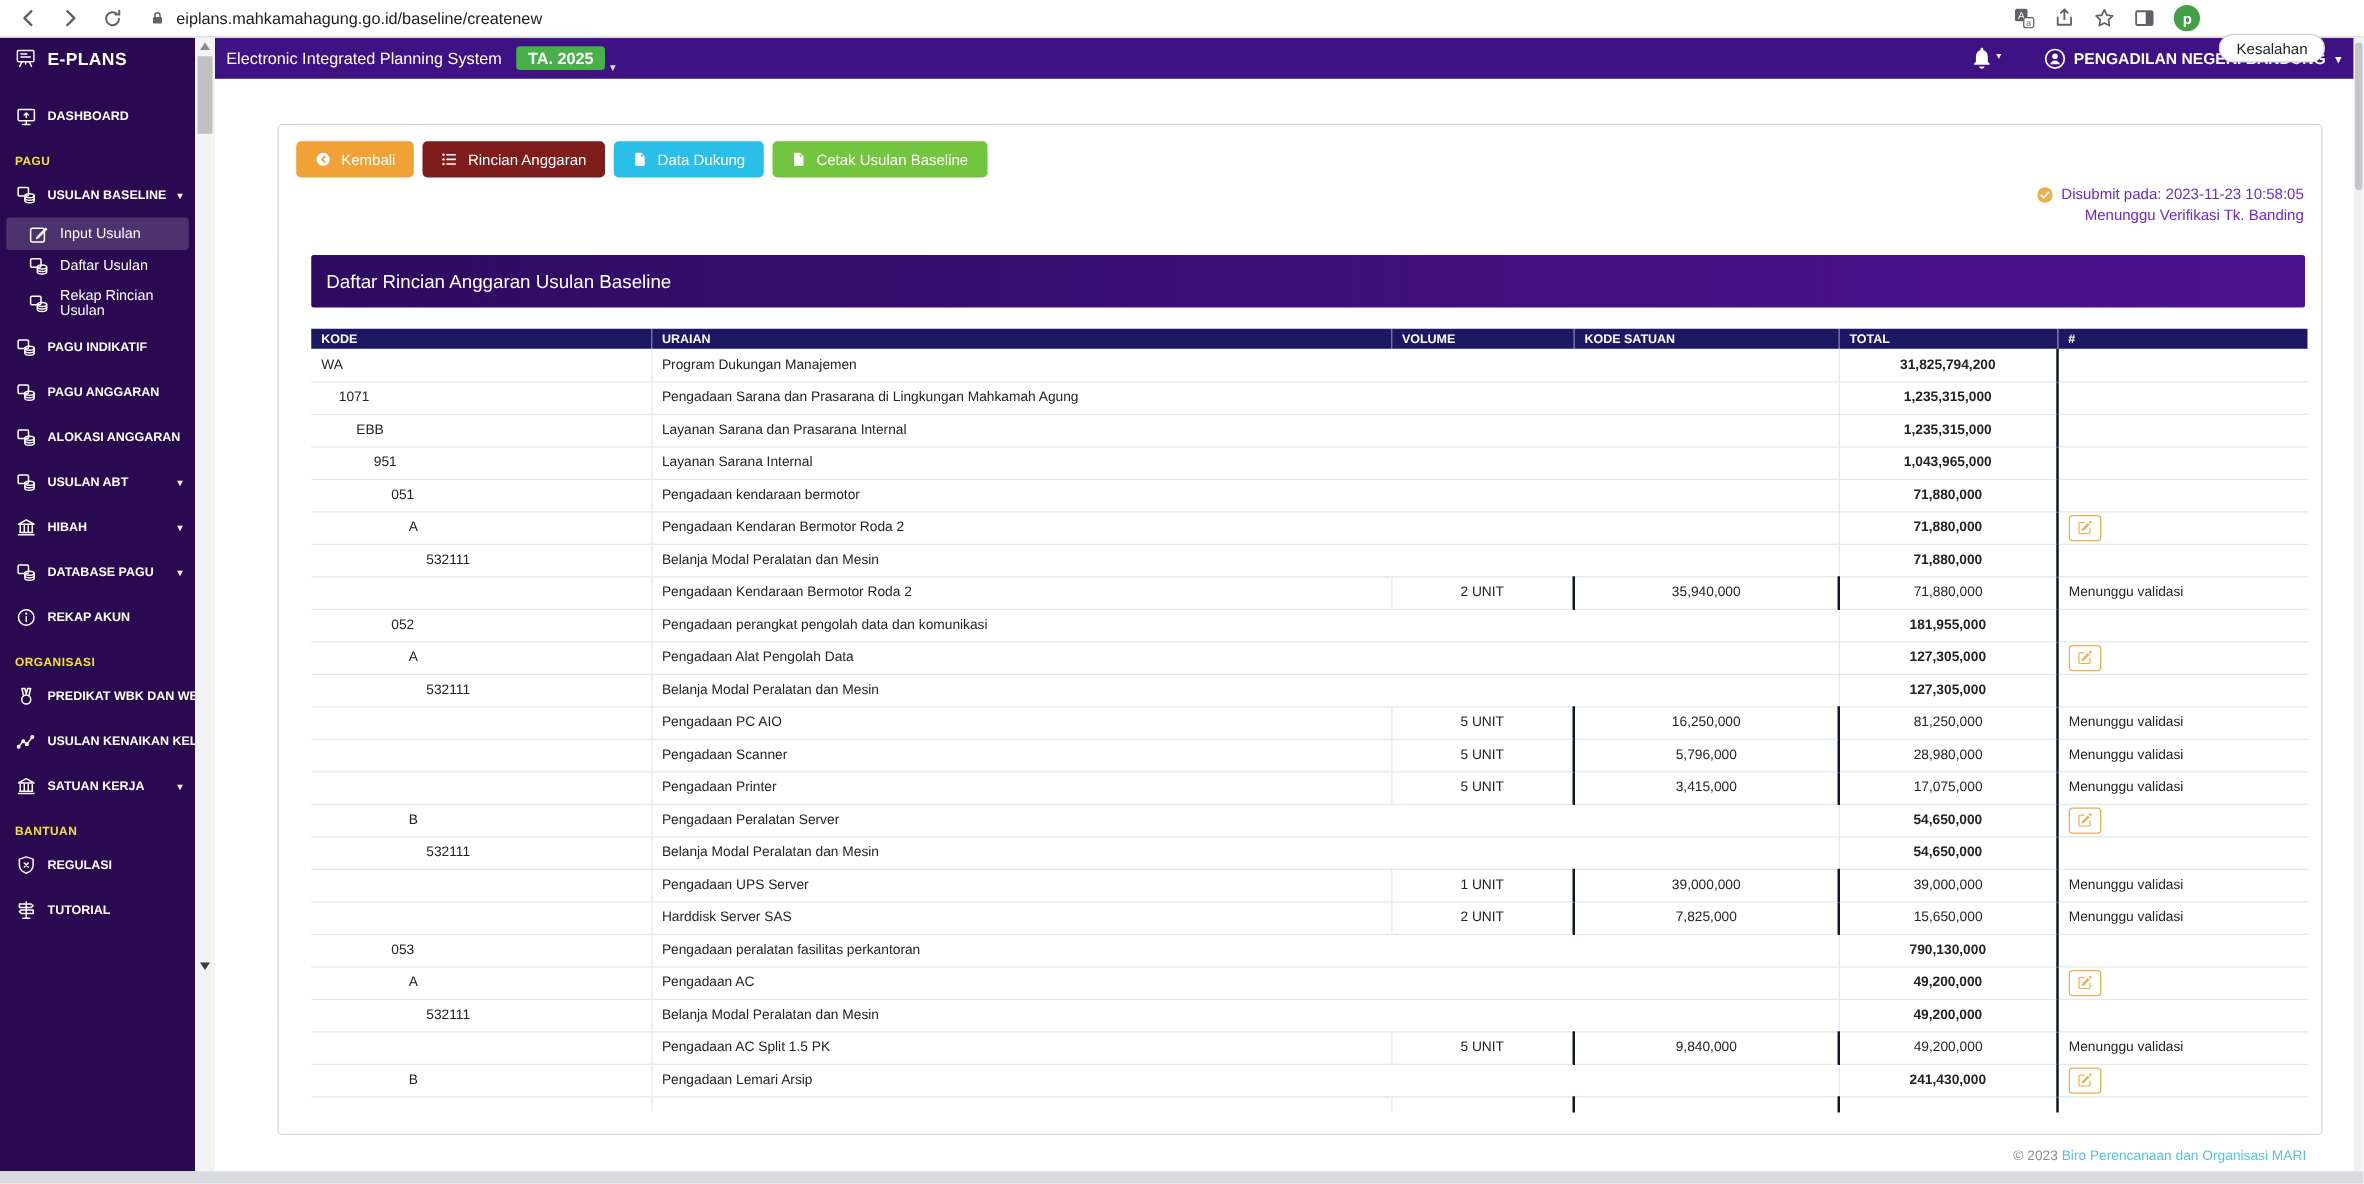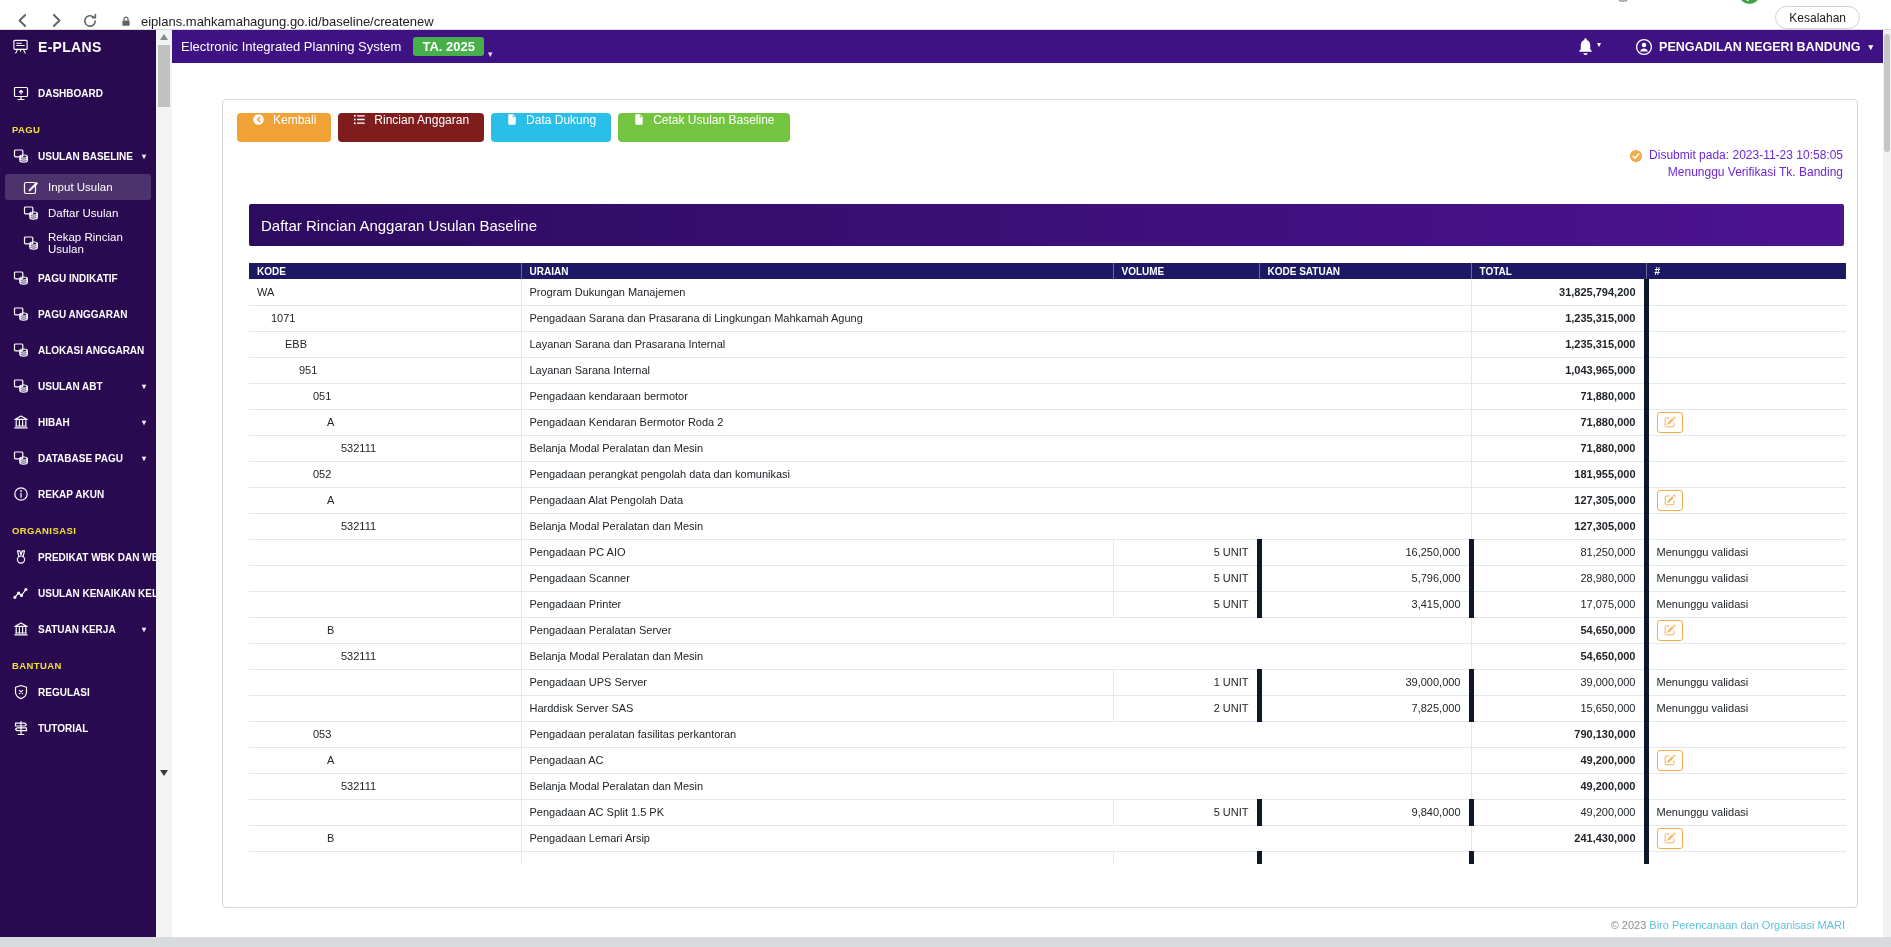--- a/index.html
+++ b/index.html
@@ -1,21 +1,21 @@
 <!DOCTYPE html>
 <html><head>
 <meta charset="utf-8">
 <style>
   * { box-sizing: border-box; margin: 0; padding: 0; }
   html,body { width:1891px; height:947px; overflow:hidden; }
   body { font-family:"Liberation Sans", sans-serif; background:#fff; position:relative; }
 
   
   .chrome { position:absolute; top:0; left:0; right:0; height:30px; background:#fff;
-            border-bottom:1px solid #d7d9dc; display:flex; align-items:flex-end; padding:0 8px; z-index:10; }
+            border-bottom:1px solid #d7d9dc; display:flex; align-items:center; padding:0 8px; z-index:10; }
   .chrome .navs { display:flex; align-items:center; gap:17px; padding-left:6px; }
   .chrome svg { display:block; }
   .addr { display:flex; align-items:center; gap:9px; margin-left:22px; flex:1; }
   .url { font-size:13px; color:#202124; }
   .chrome-right { display:flex; align-items:center; gap:15px; padding-right:2px; }
   .avatar { width:21px; height:21px; border-radius:50%; background:#43a047; color:#fff;
             font-size:12px; font-weight:bold; display:flex; align-items:center; justify-content:center; }
   .kesalahan-btn { border:1px solid #d0d2d5; background:#fff; border-radius:13px; height:23px;
                    padding:0 13px; font-size:12px; color:#202124; display:flex; align-items:center;margin-top:48px; }
   .kebab { color:#e09a2f; font-size:15px; font-weight:bold; line-height:10px; width:6px; overflow:hidden; }
@@ -57,41 +57,41 @@
   .bell-wrap { display:flex; align-items:flex-start; margin-right:26px; }
   .org { display:flex; align-items:center; gap:6px; font-size:12.5px; font-weight:bold; }
   .org .caret { font-size:9px; margin-left:2px; }
 
   .content { position:absolute; left:0; right:0; top:33px; bottom:0; }
   .card { position:absolute; left:50px; top:36px; right:25px; bottom:29px; background:#fff;
           border:1px solid #d8d8d8; border-radius:4px; padding:13px 13px 0 14px; overflow:hidden; }
 
   .toolbar { display:flex; gap:7px; }
   .tb-btn { height:29px; border:none; border-radius:4px; color:#fff; font-size:12px;
-            display:inline-flex; gap:8px; padding:0 15px; font-family:inherit; cursor:pointer; }
+            display:inline-flex; align-items:center; gap:8px; padding:0 15px; font-family:inherit; cursor:pointer; }
   .btn-orange { background:#f0a236; }
   .btn-blue   { background:#7f1d1d; }
   .btn-cyan   { background:#29bfe8; }
   .btn-green  { background:#73c53f; }
 
   .status { position:absolute; top:47px; right:14px; text-align:right; font-size:12px; color:#6d28d9; line-height:17px; }
   .status .line1 { display:flex; align-items:center; gap:6px; justify-content:flex-end; }
 
   .panel-title { margin:62px 0 0 12px; height:42px; background:linear-gradient(90deg,#2d0b5f,#4c1391);
                  color:#fff; display:flex; align-items:center; padding:0 12px; font-size:15px; border-radius:2px; }
 
   table { border-collapse:collapse; table-layout:fixed; width:1597px; margin:17px 0 0 12px;
           font-size:11px; color:#212529; }
   thead th { background:#1d1863; color:#fff; font-size:10px; font-weight:bold; text-align:left;
              height:16px; padding:0 8px; border-right:1px solid rgba(255,255,255,.35); }
   thead th:last-child { border-right:none; }
   tbody td { height:26px; padding:0 8px; border-bottom:1px solid #e4e7eb; overflow:hidden; white-space:nowrap; }
   td.cell-kode   { border-right:1px solid #e4e7eb; }
   td.cell-uraian { border-right:1px solid #e4e7eb; }
-  td.cell-num    { border-right:5px solid #0f172a; text-align:right; }
+  td.cell-num    { border-right:2px solid #0f172a; text-align:center; }
   td.bold        { font-weight:bold; }
   tr.partial td  { height:13px; border-bottom:none; }
   .edit-btn { width:26px; height:21px; border:1px solid #f0ad4e; background:#fff; border-radius:3px;
               display:inline-flex; align-items:center; justify-content:center; cursor:pointer; vertical-align:middle; }
 
   .page-footer { position:absolute; right:38px; bottom:6px; font-size:11px; color:#8d8d8d; }
   .page-footer a { color:#5bc0de; text-decoration:none; }
 </style>
 </head>
 <body>
@@ -489,20 +489,28 @@
                     </svg>
                   </button></td>
               </tr>
               <tr>
                 <td class="cell-kode" style="padding-left: 92px;">532111</td>
                 <td class="cell-uraian" colspan="3">Belanja Modal Peralatan dan Mesin</td>
                 <td class="cell-num bold">71,880,000</td>
                 <td class="cell-action"></td>
               </tr>
               <tr>
+                <td class="cell-kode"></td>
+                <td class="cell-uraian">Pengadaan Kendaraan Bermotor Roda 2</td>
+                <td class="cell-num">2 UNIT</td>
+                <td class="cell-num">35,940,000</td>
+                <td class="cell-num">71,880,000</td>
+                <td class="cell-action">Menunggu validasi</td>
+              </tr>
+              <tr>
                 <td class="cell-kode" style="padding-left: 64px;">052</td>
                 <td class="cell-uraian" colspan="3">Pengadaan perangkat pengolah data dan komunikasi</td>
                 <td class="cell-num bold">181,955,000</td>
                 <td class="cell-action"></td>
               </tr>
               <tr>
                 <td class="cell-kode" style="padding-left: 78px;">A</td>
                 <td class="cell-uraian" colspan="3">Pengadaan Alat Pengolah Data</td>
                 <td class="cell-num bold">127,305,000</td>
                 <td class="cell-action"><button class="edit-btn">

